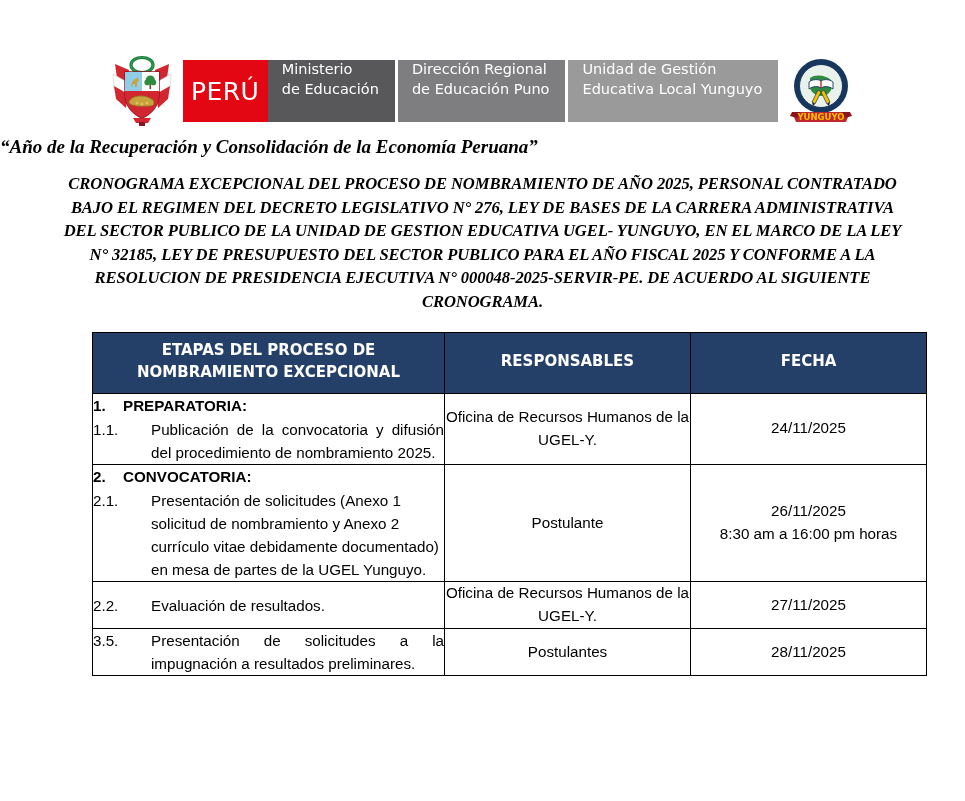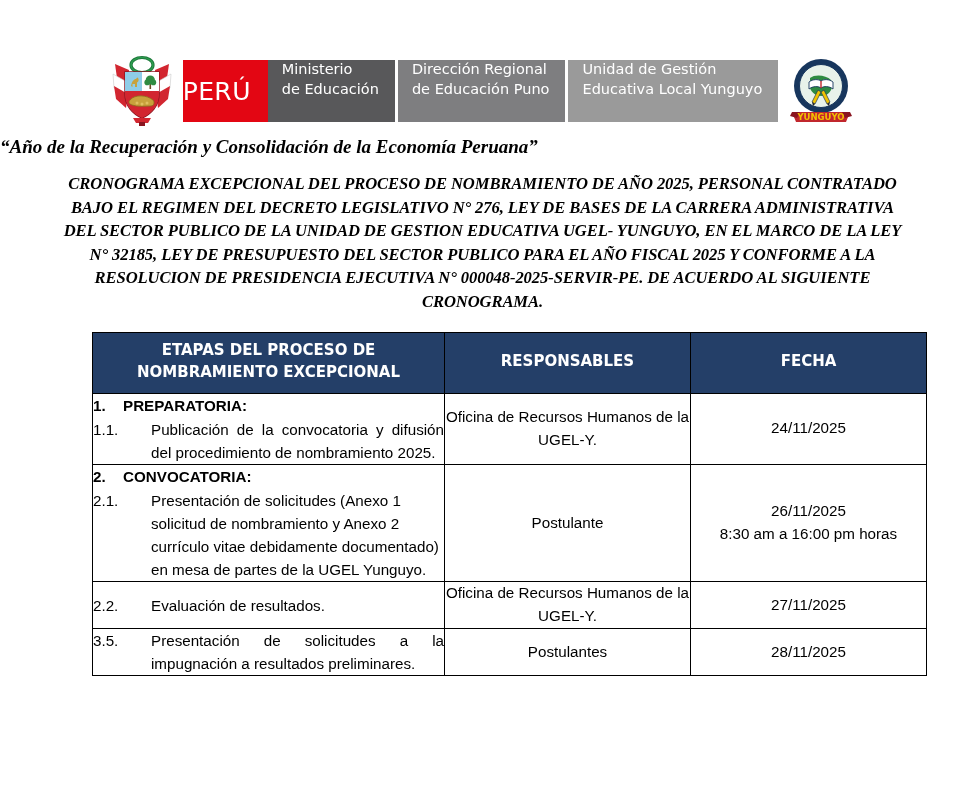--- a/index.html
+++ b/index.html
@@ -33,20 +33,21 @@
     height: 74px;
     margin-right: 10px;
     flex: 0 0 auto;
   }
   .peru-block {
     width: 85px;
     height: 62px;
     background: #E30613;
     display: flex;
     align-items: center;
+    justify-content: center;
     flex: 0 0 auto;
   }
   .peru-word {
     color: #ffffff;
     font-size: 25px;
     letter-spacing: 0.4px;
     font-family: "DejaVu Sans", sans-serif;
   }
   .org-block {
     height: 62px;

